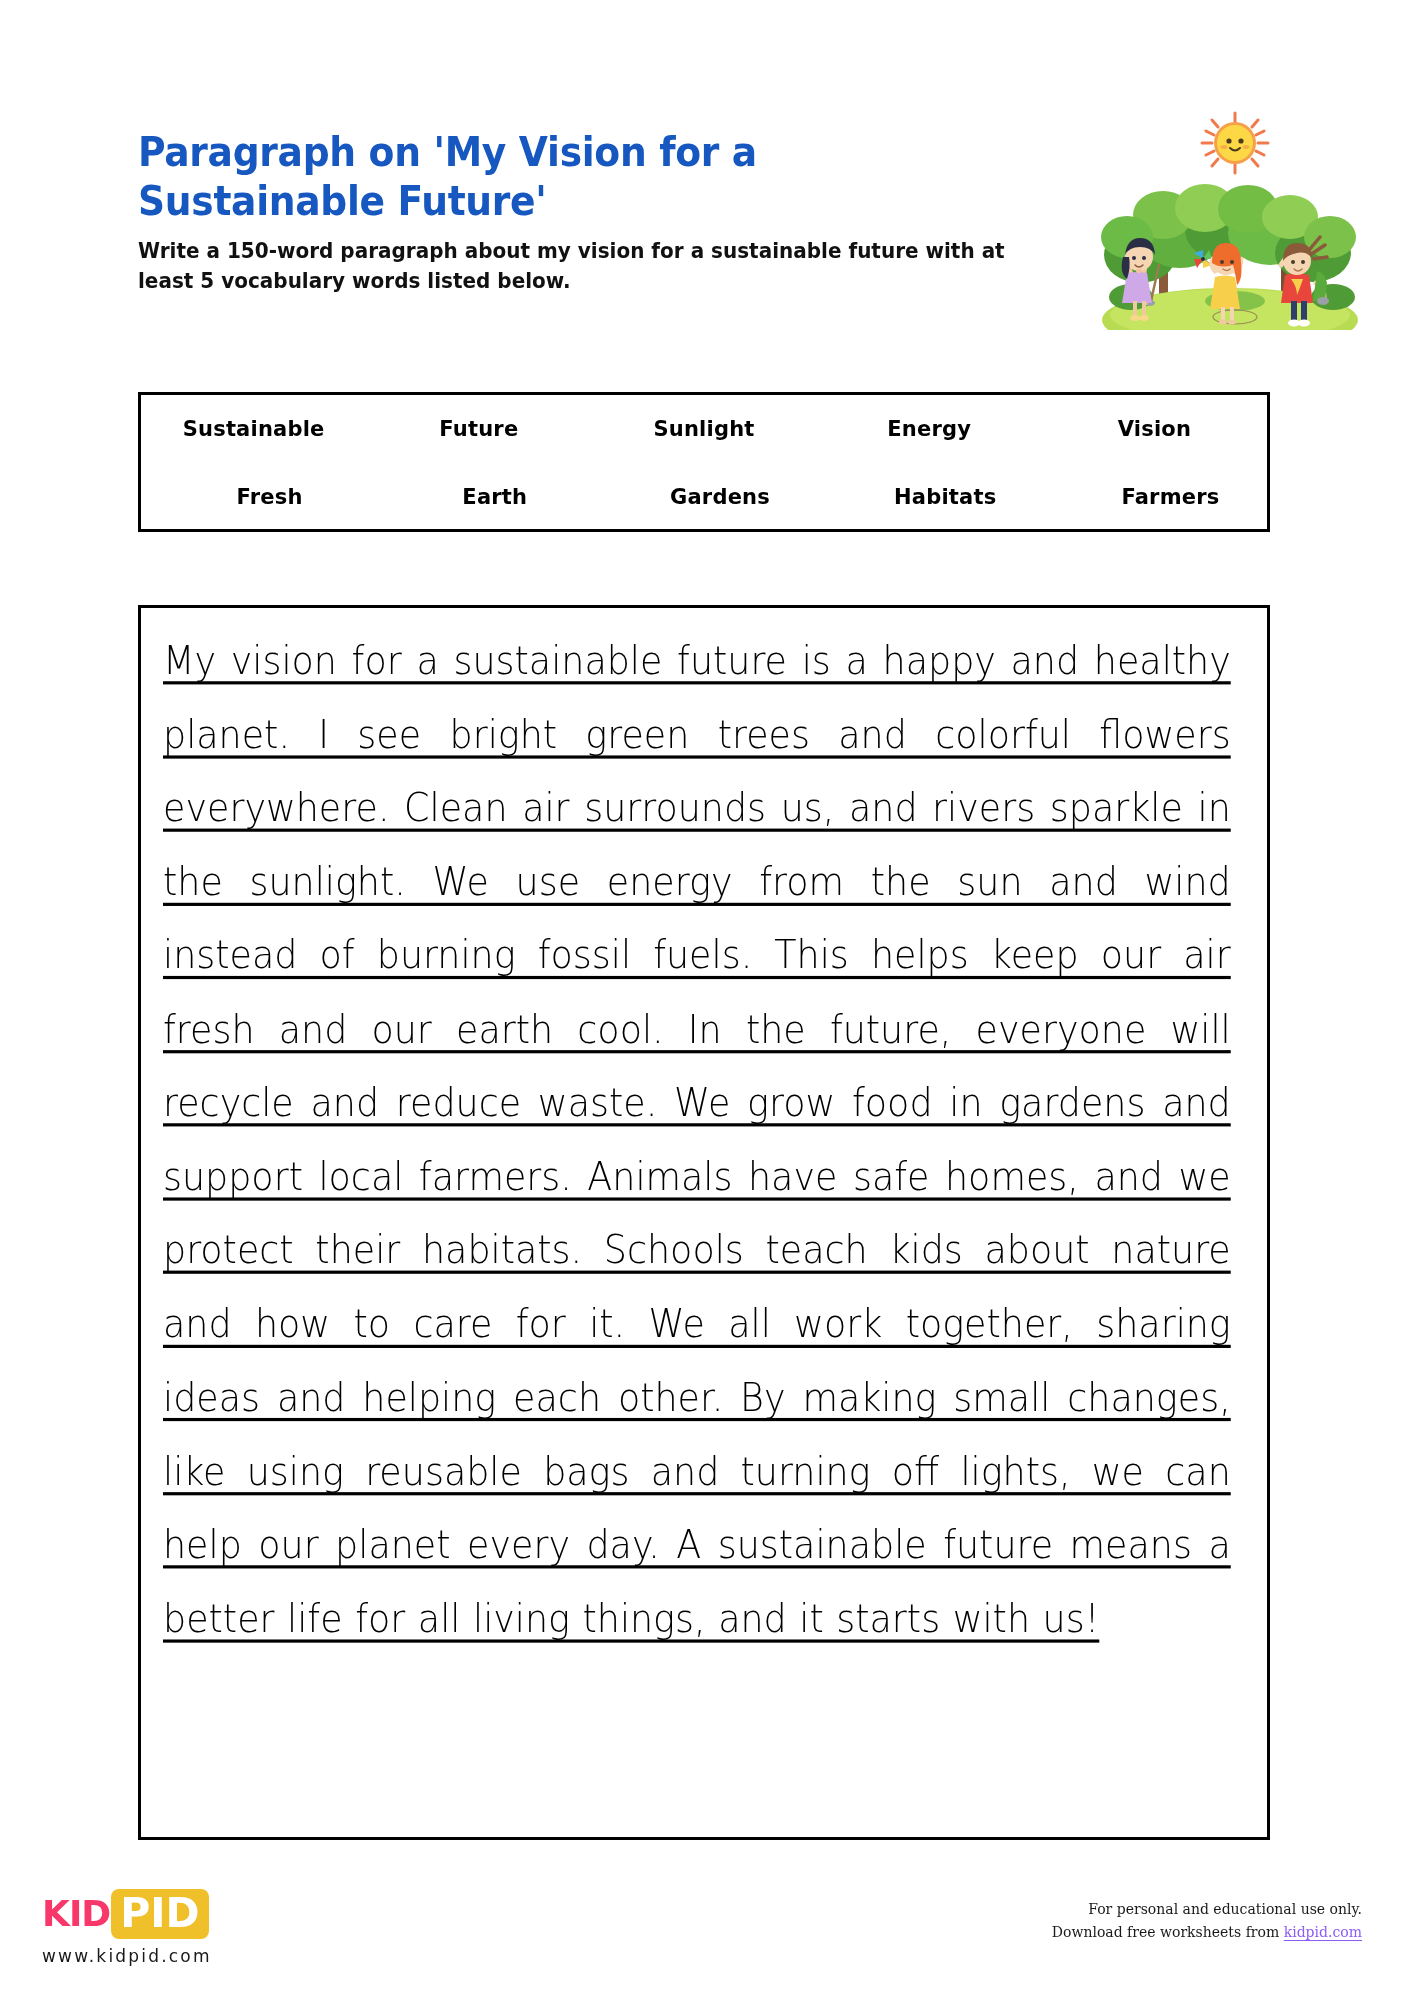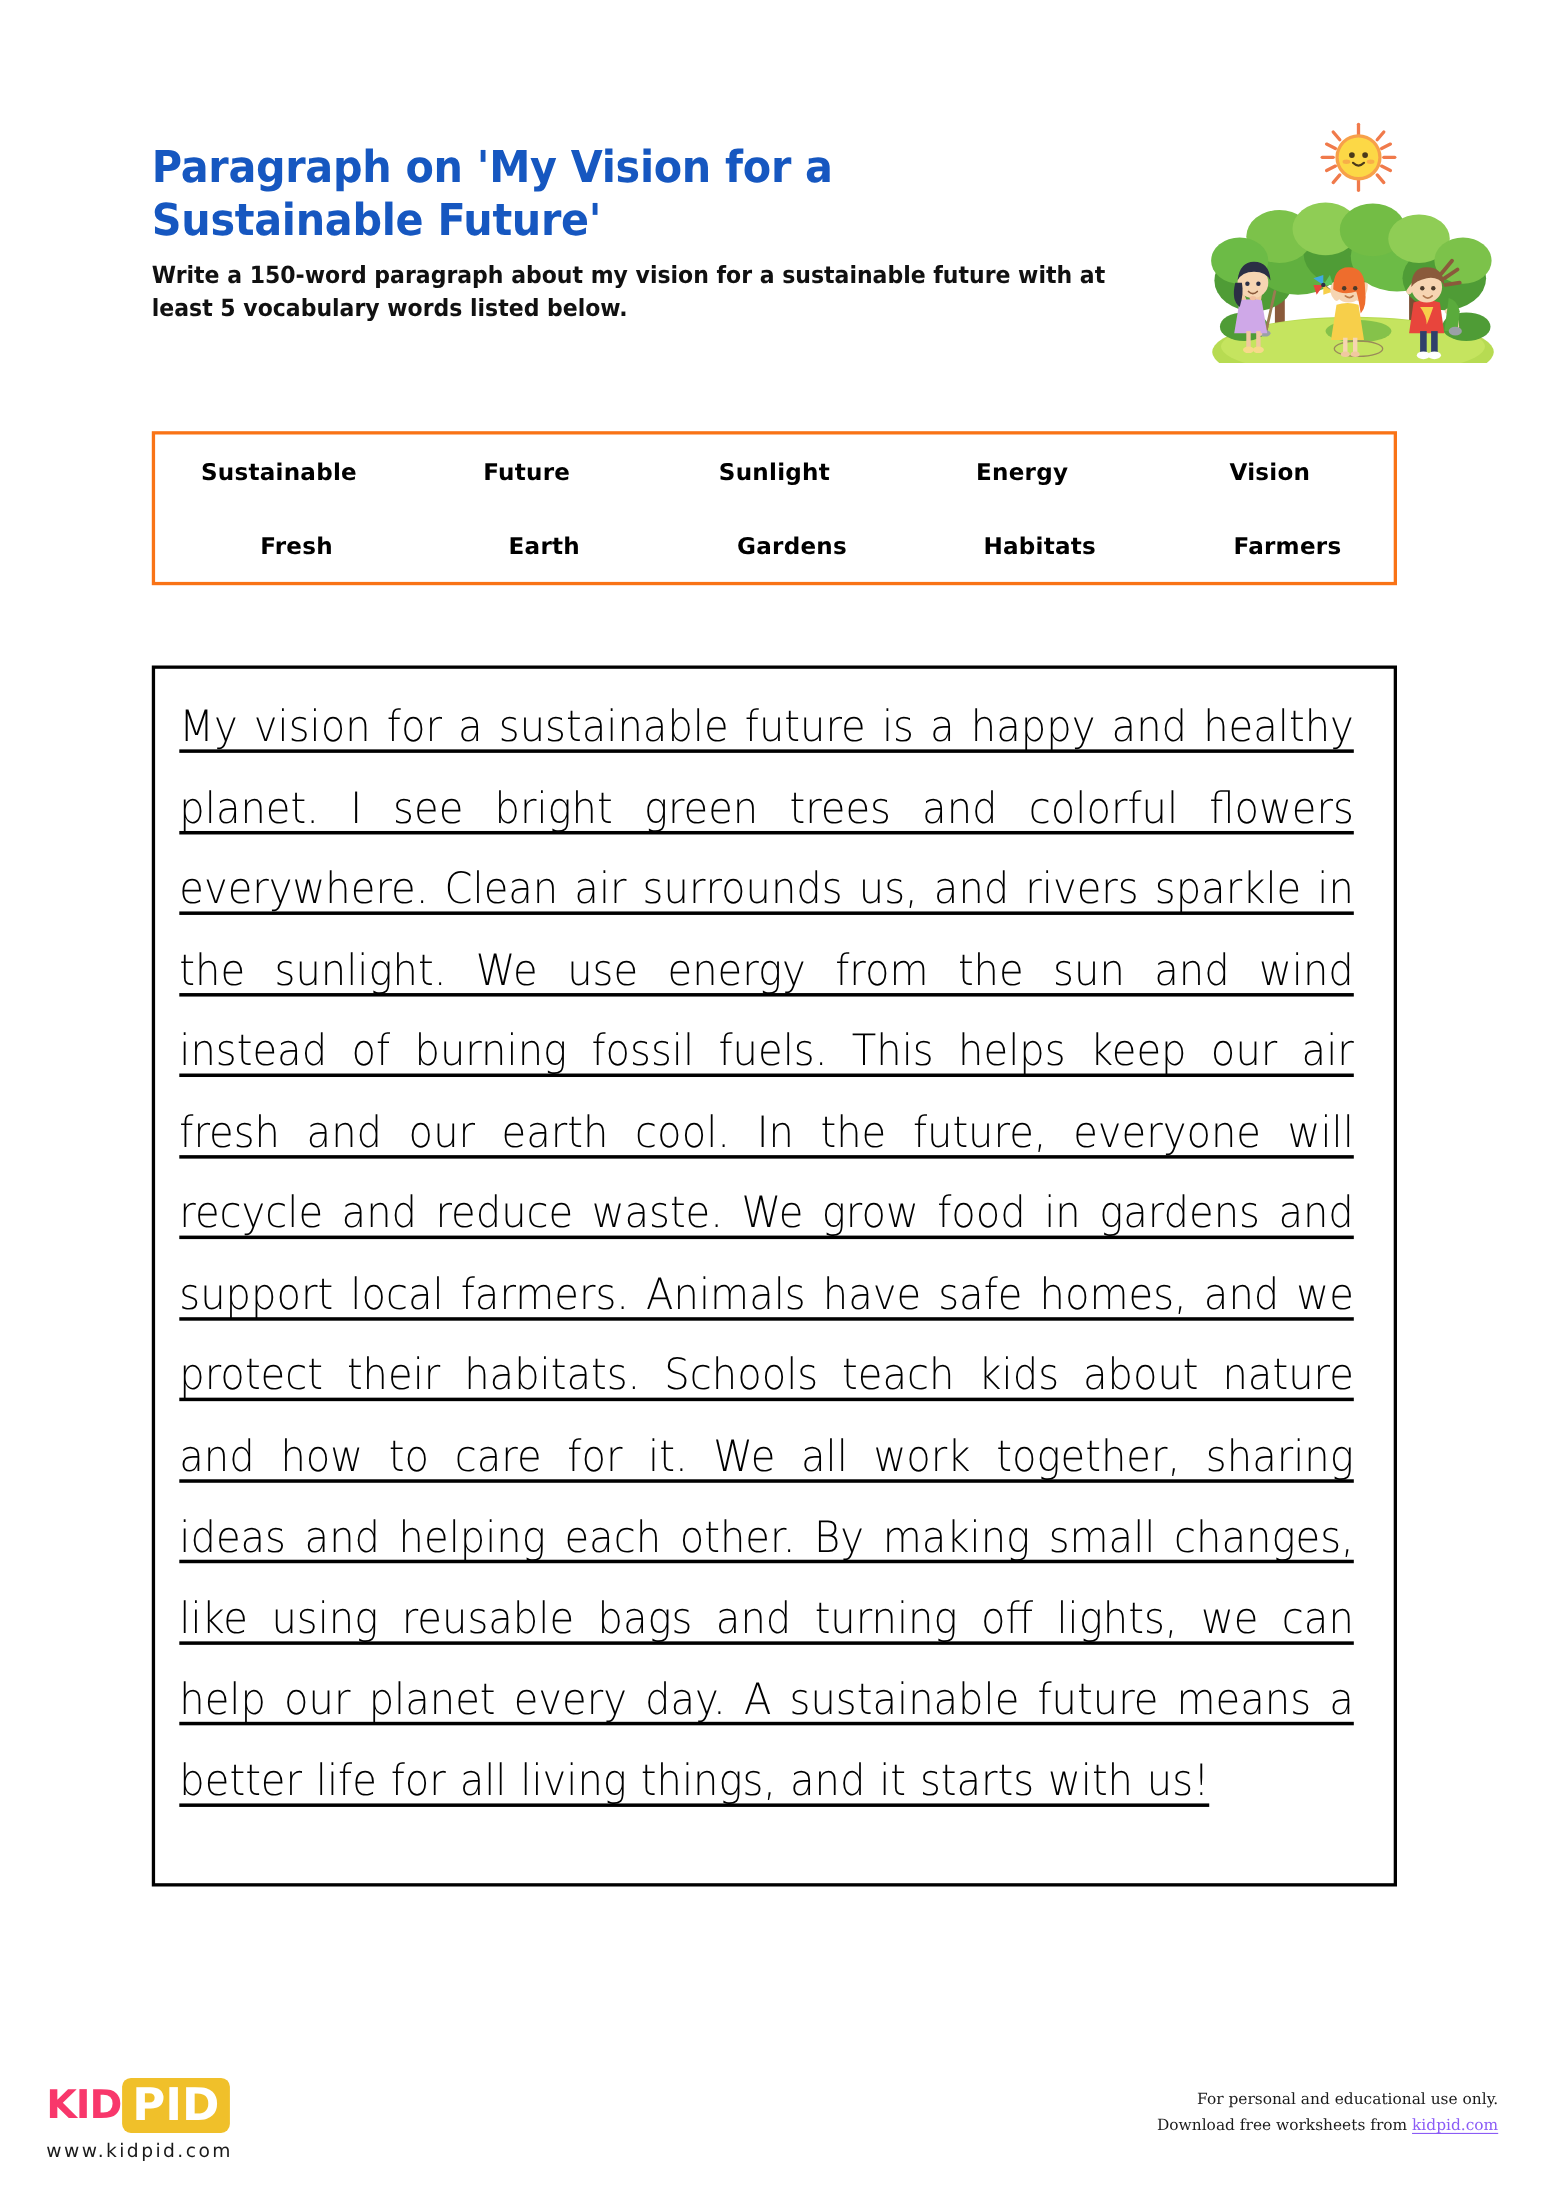--- a/index.html
+++ b/index.html
@@ -61,21 +61,21 @@
     height: 225px;
   }
 
   
   .vocab-box {
     position: absolute;
     left: 138px;
     top: 392px;
     width: 1132px;
     height: 140px;
-    border: 3px solid #f97316;
+    border: 3px solid #000000;
     box-sizing: border-box;
     background: #ffffff;
   }
   .vocab-row {
     display: flex;
     width: 100%;
     height: 50%;
     align-items: center;
   }
   .vocab-cell {
@@ -88,21 +88,21 @@
     letter-spacing: 0.2px;
   }
   .vocab-row.row2 .vocab-cell { padding-top: 2px; padding-left: 32px; }
 
   
   .answer-box {
     position: absolute;
     left: 138px;
     top: 605px;
     width: 1132px;
-    height: 1110px;
+    height: 1235px;
     border: 3px solid #000000;
     box-sizing: border-box;
     background: #ffffff;
     padding: 16px 20px 0 22px;
     overflow: hidden;
   }
   .answer-text {
     font-family: "DejaVu Sans", sans-serif;
     font-size: 37px;
     line-height: 69.5px;

